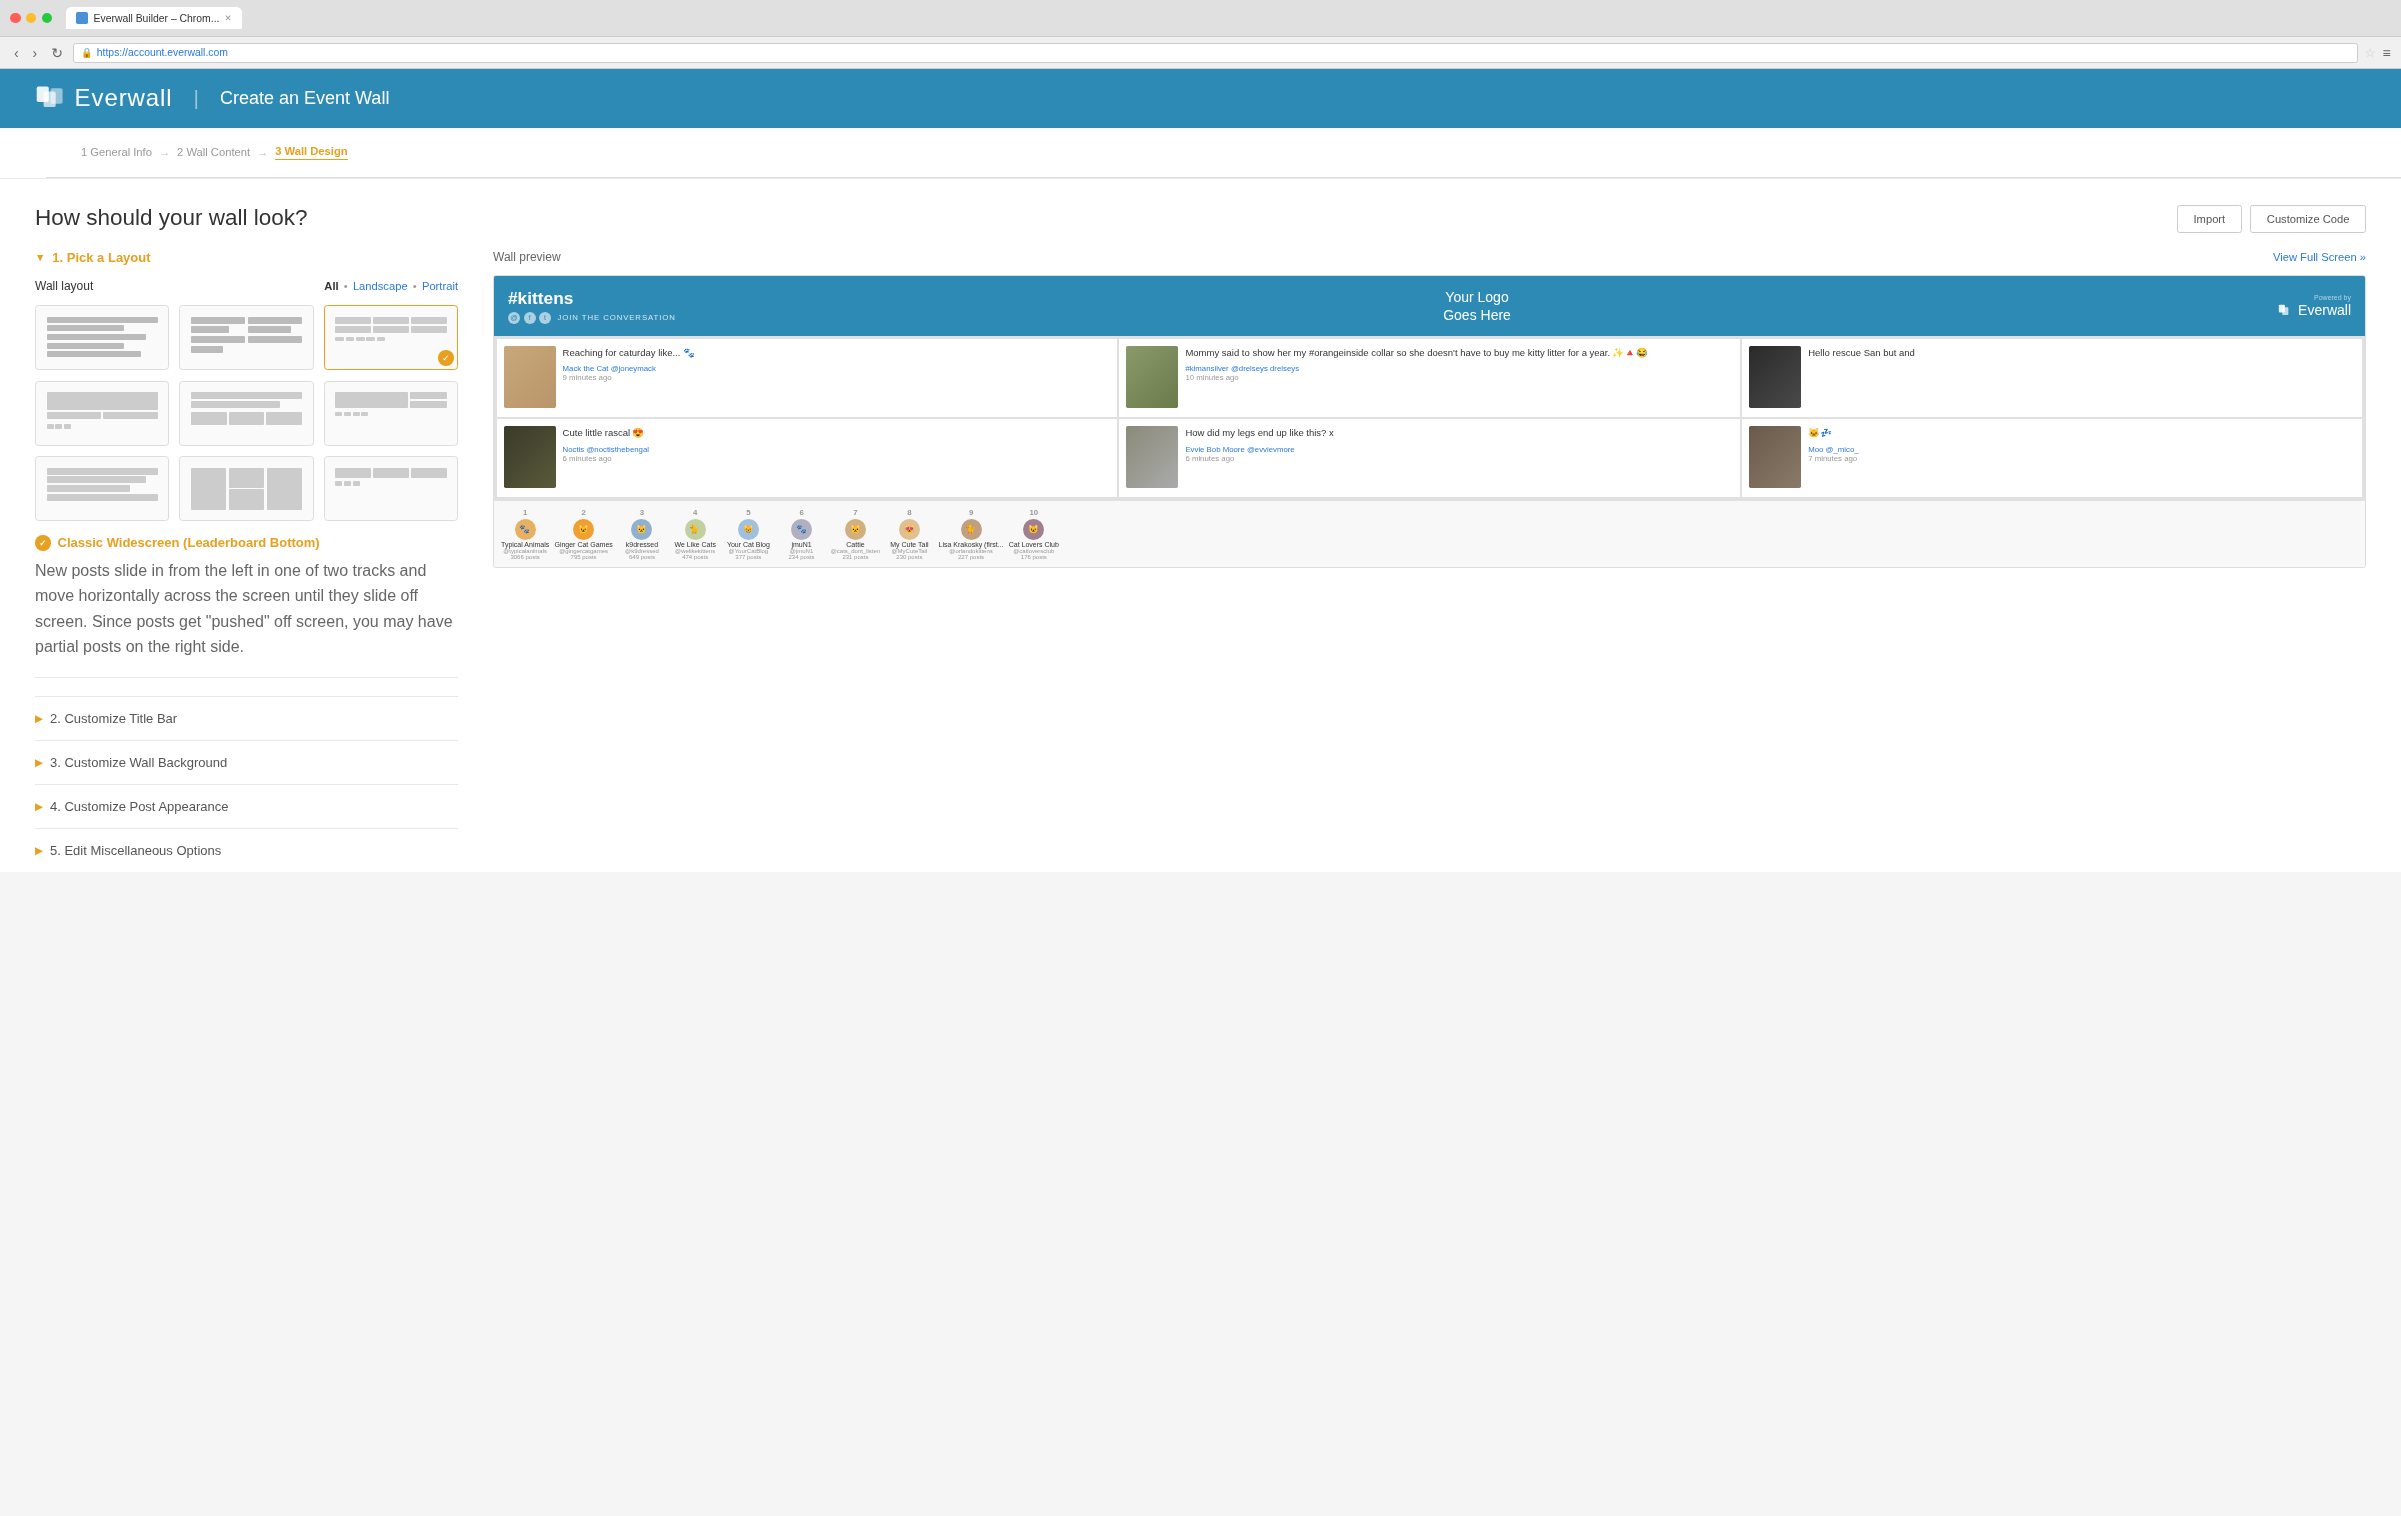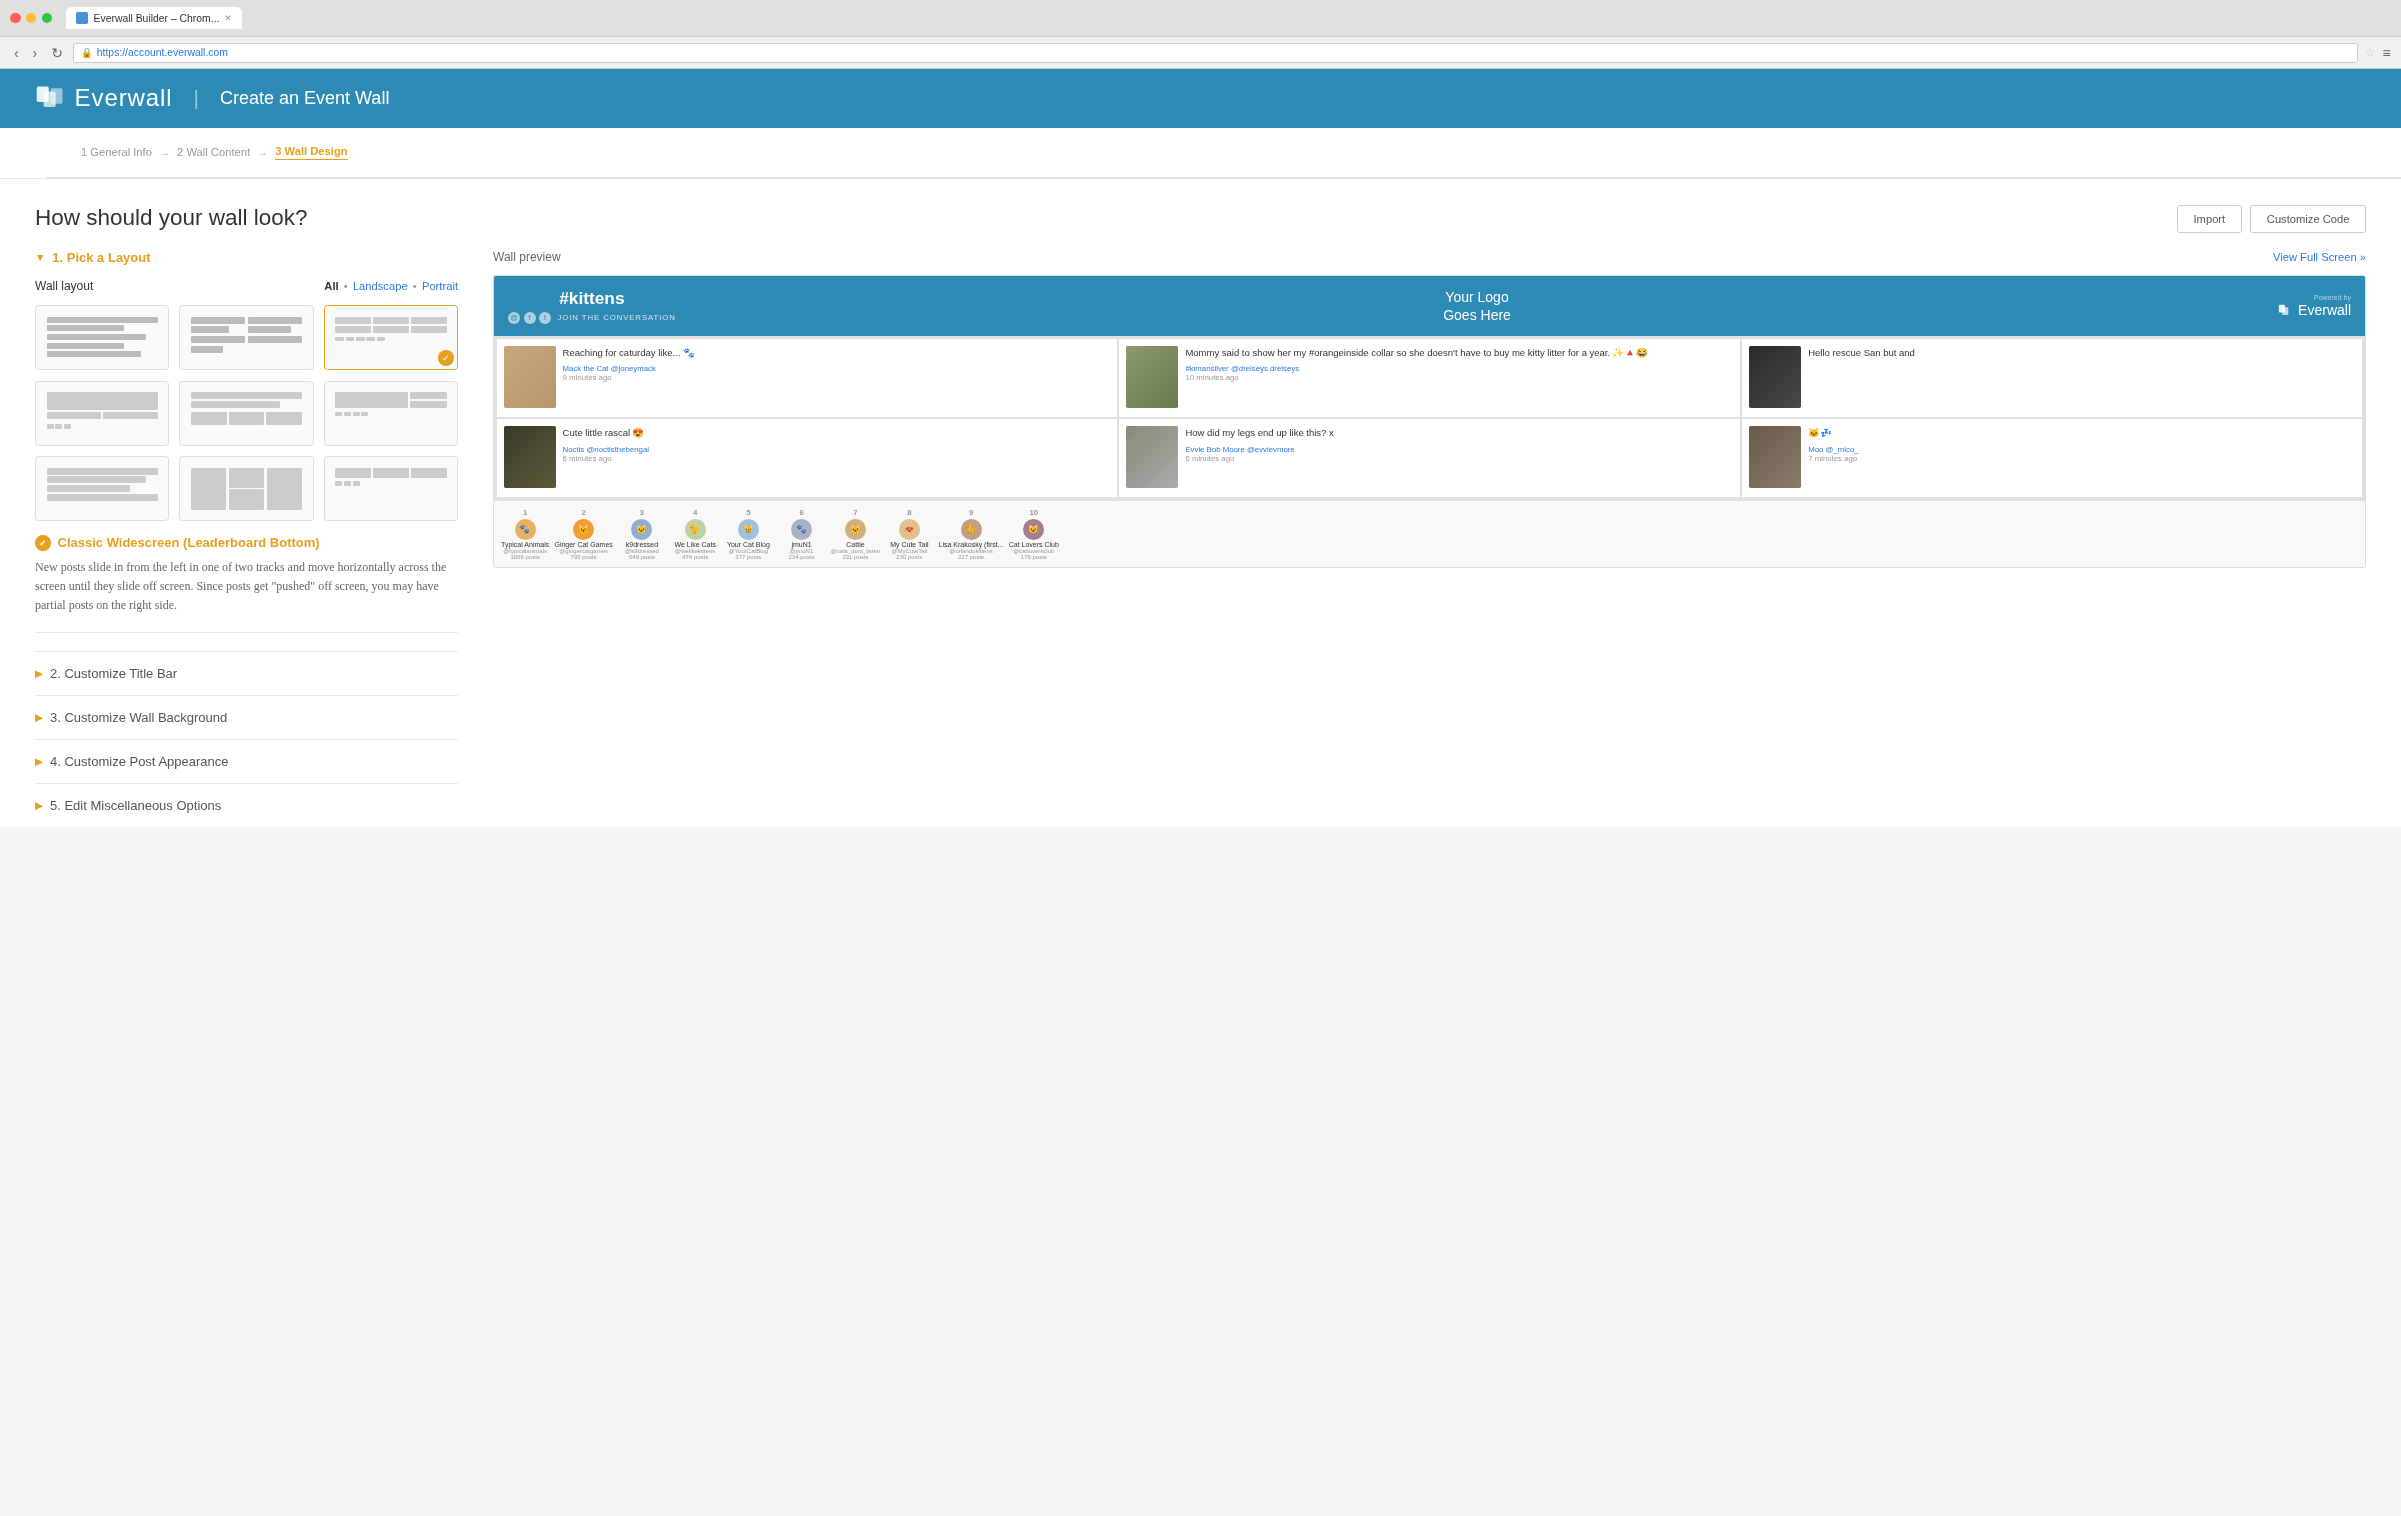--- a/index.html
+++ b/index.html
@@ -59,35 +59,35 @@
 
     
     .layout-grid { display: grid; grid-template-columns: repeat(3, 1fr); gap: 10.4px; margin-bottom: 14px; }
     .layout-card { border: 1.7px solid #ddd; border-radius: 3.5px; padding: 7px; cursor: pointer; position: relative; background: #fafafa; height: 65px; display: flex; flex-direction: column; justify-content: space-between; }
     .layout-card.selected { border-color: #e8a020; }
     .layout-card-check { position: absolute; bottom: 3.5px; right: 3.5px; background: #e8a020; border-radius: 50%; width: 15.5px; height: 15.5px; display: flex; align-items: center; justify-content: center; color: white; font-size: 8.6px; }
 
     
     .selected-layout-name { color: #e8a020; font-weight: 600; font-size: 13px; margin-bottom: 7px; display: flex; align-items: center; gap: 7px; }
     .selected-icon { width: 15.5px; height: 15.5px; background: #e8a020; border-radius: 50%; display: flex; align-items: center; justify-content: center; color: white; font-size: 8.6px; }
-    .selected-layout-desc { font-size: 12px; color: #666; line-height: 1.6; font-family: Liberation Serif, serif; }
+    .selected-layout-desc { font-size: 16px; color: #666; line-height: 1.6; }
 
     
     .collapsible-section { border-top: 0.9px solid #e8e8e8; padding: 14px 0; display: flex; align-items: center; gap: 7px; cursor: pointer; color: #555; font-size: 13px; }
     .collapsible-arrow { color: #e8a020; font-size: 10.4px; }
 
     
     .preview-header { display: flex; justify-content: space-between; align-items: center; margin-bottom: 10.4px; }
     .preview-title { font-size: 12px; color: #666; }
     .preview-fullscreen { color: #2a7ae2; font-size: 11.2px; cursor: pointer; }
 
     
     .preview-wall { border: 0.9px solid #ddd; border-radius: 2.6px; overflow: hidden; background: #f0f0f0; }
     .preview-wall-header { background: #2d8ab5; padding: 12px 14px; display: flex; align-items: center; justify-content: space-between; }
-    .preview-hashtag { color: white; font-size: 17.3px; font-weight: 700; text-align: center; }
+    .preview-hashtag { color: white; font-size: 17.3px; font-weight: 700; }
     .preview-social-icons { display: flex; align-items: center; gap: 3.5px; margin-top: 2.6px; }
     .preview-social-icon { width: 12px; height: 12px; border-radius: 50%; background: rgba(255,255,255,0.6); display: inline-block; font-size: 7px; text-align: center; line-height: 12px; color: #2d8ab5; }
     .preview-join { color: rgba(255,255,255,0.8); font-size: 7.8px; letter-spacing: 0.9px; text-transform: uppercase; margin-left: 3px; }
     .preview-logo-text { color: white; font-size: 14px; text-align: center; font-weight: 300; line-height: 1.3; }
     .preview-logo-right { display: flex; align-items: center; gap: 7px; }
     .preview-powered { color: rgba(255,255,255,0.6); font-size: 7px; text-align: right; margin-bottom: 1.7px; }
     .preview-everwall { color: white; font-size: 14px; font-weight: 300; display: flex; align-items: center; gap: 4.3px; }
 
     
     .preview-posts { display: grid; grid-template-columns: repeat(3, 1fr); gap: 2.6px; padding: 2.6px; background: #e0e0e0; }

